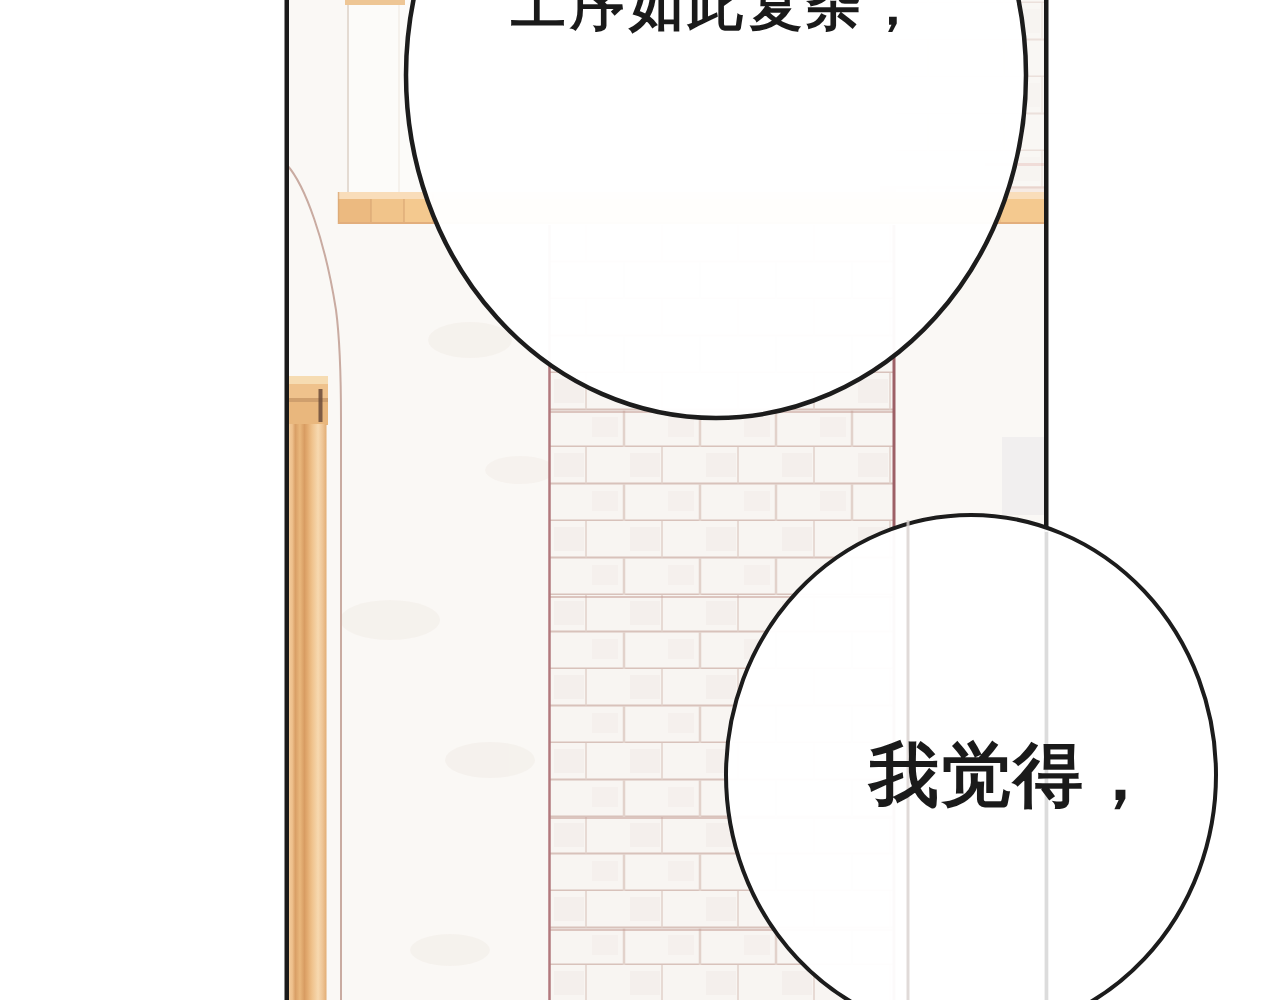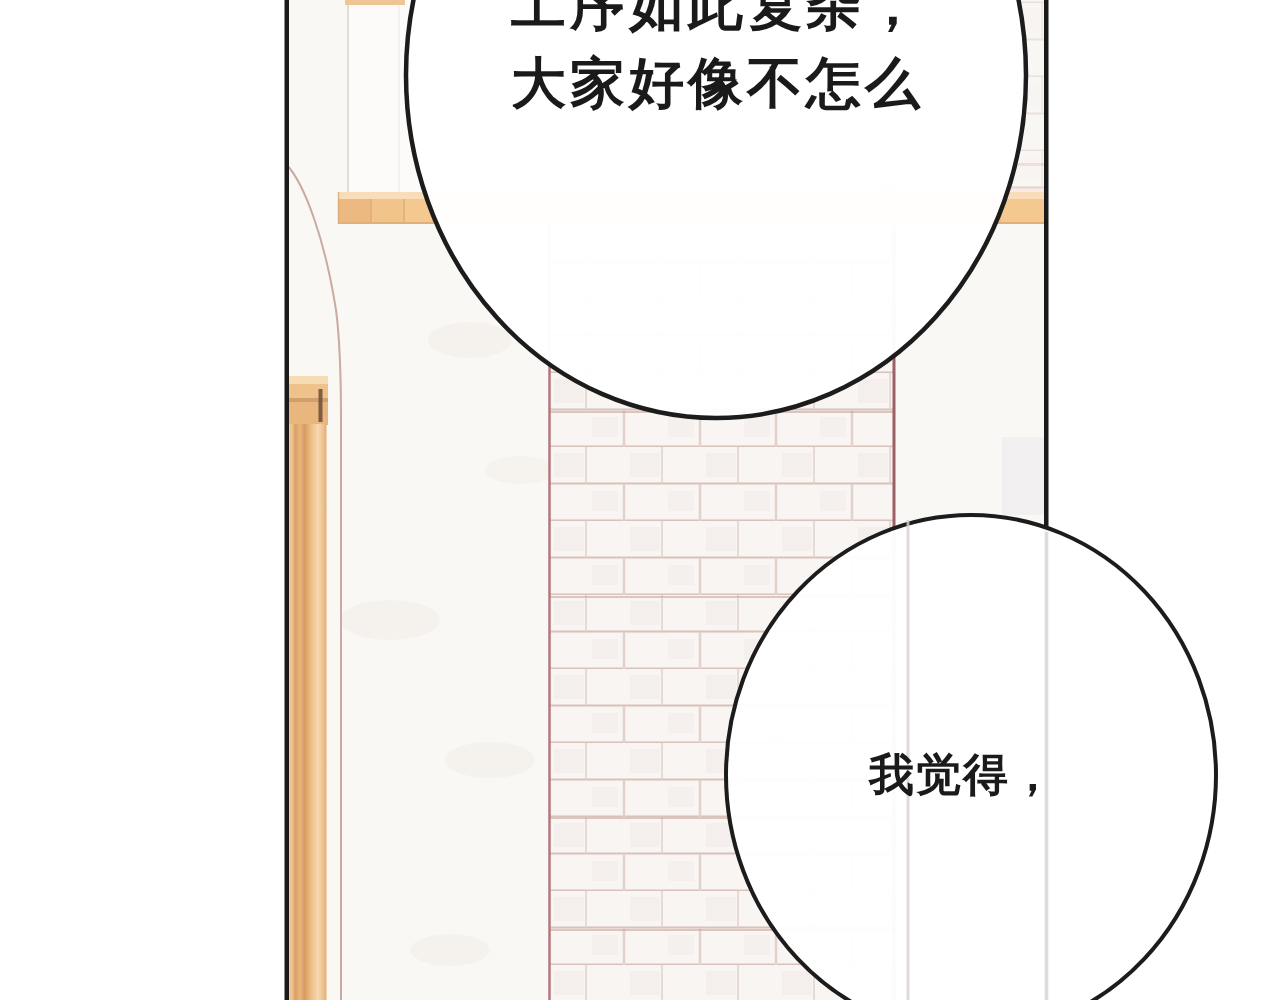--- a/index.html
+++ b/index.html
@@ -10,21 +10,21 @@
   .stage{position:absolute;inset:0;width:1280px;height:720px;}
   svg.scene{position:absolute;left:0;top:0;display:block;}
   .dialogue{
     position:absolute;color:#1a1a1a;white-space:nowrap;
     font-family:"DejaVu Sans",sans-serif;font-weight:600;
   }
   .dialogue-top{
     left:511px;top:-34px;font-size:55px;line-height:78px;letter-spacing:4px;
   }
   .dialogue-bottom{
-    left:869px;top:744px;font-size:45px;line-height:62px;letter-spacing:2px;
+    left:869px;top:744px;font-size:70px;line-height:62px;letter-spacing:2px;
   }
 </style>
 </head>
 <body>
 
 <div class="stage">
 
   <svg class="scene" width="1280" height="1000" viewBox="0 0 1280 1000">
     <defs>
       <pattern id="bricks" x="548" y="225" width="76" height="74" patternUnits="userSpaceOnUse">
@@ -110,20 +110,19 @@
     <ellipse cx="716" cy="75" rx="310" ry="343" fill="rgba(255,255,255,0.97)" stroke="#1c1c1c" stroke-width="4.5"></ellipse>
 
     <ellipse cx="971" cy="775" rx="245" ry="260" fill="rgba(255,255,255,0.97)" stroke="#1c1c1c" stroke-width="4"></ellipse>
 
     <path d="M908,520 V1000" stroke="#d9d2cf" stroke-width="3" opacity="0.8"></path>
     <path d="M1046.5,532 V1000" stroke="#dadada" stroke-width="3.5" opacity="0.9"></path>
   </svg>
 
   <div class="dialogue dialogue-top">
     <div>工序如此复杂，</div>
-    <div>大家好像不怎么</div>
   </div>
 
   <div class="dialogue dialogue-bottom">
     <div>我觉得，</div>
   </div>
 
 </div>
 
 </body></html>

